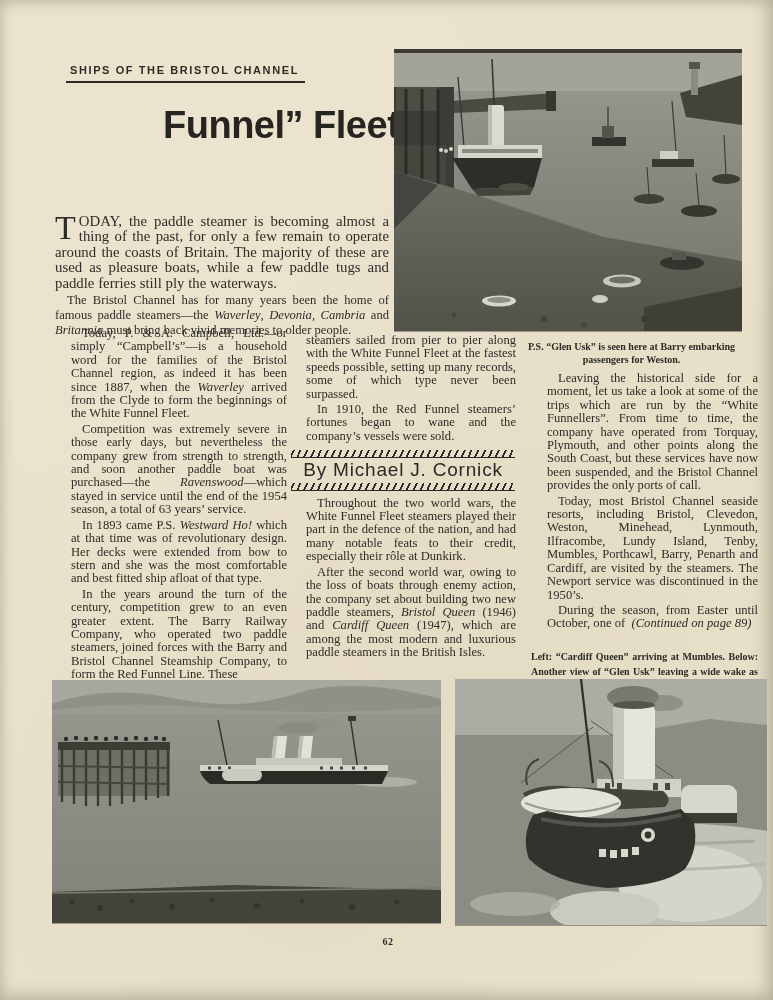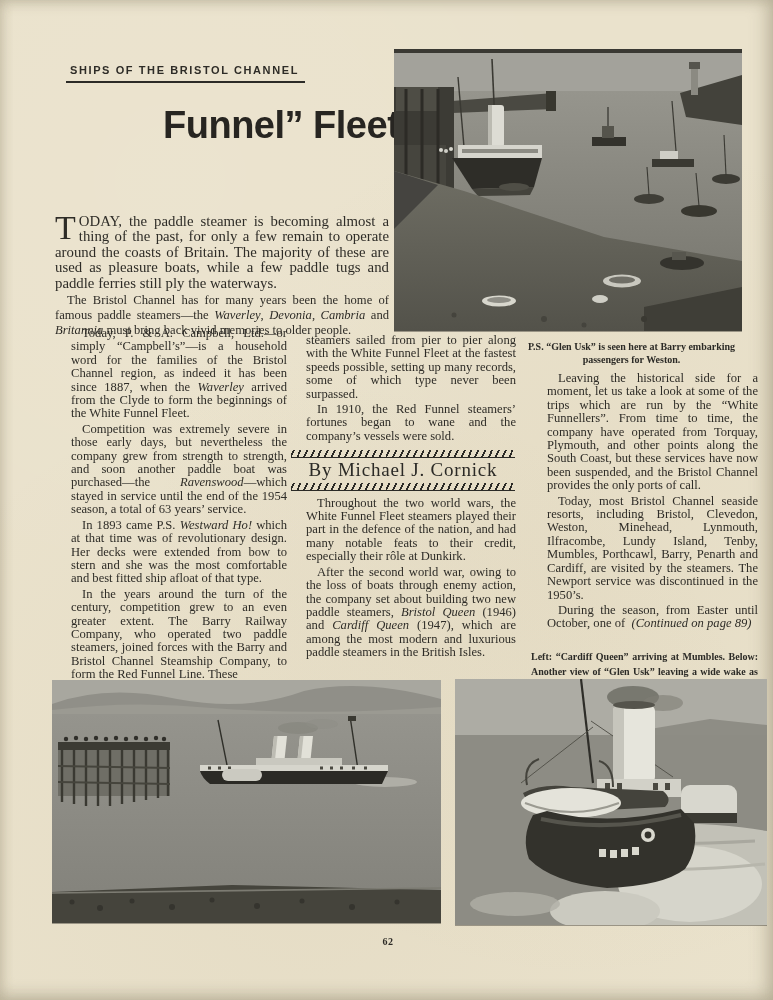--- a/index.html
+++ b/index.html
@@ -48,21 +48,21 @@
   .col-left{left:55px;top:327px;width:232px;}
   .col-mid{left:290px;top:334px;width:226px;}
   .col-right{left:531px;top:372px;width:227px;}
   .byline-box{margin:7px 0 6px 0;}
   .rope{
     height:7px;border-bottom:1.6px solid #2b2a26;margin:0 1px;
     background:repeating-linear-gradient(115deg,
       rgba(43,42,38,0) 0 1.6px, #2b2a26 1.6px 3.4px, rgba(43,42,38,0) 3.4px 6.2px);
   }
   .byline{
-    font-family:Liberation Serif, serif;
+    font-family:Liberation Sans, sans-serif;
     font-size:19px;letter-spacing:.8px;text-align:center;
     padding:5px 0 6px 0;color:#2b2a26;
   }
   .photo{position:absolute;overflow:hidden;background:#8d8c84;}
   .photo svg{display:block;width:100%;height:100%;}
   .photo-harbour{left:394px;top:49px;width:348px;height:282px;box-shadow:0 1px 0 rgba(60,58,50,.45);}
   .photo-mumbles{left:52px;top:680px;width:389px;height:243px;box-shadow:0 1px 0 rgba(60,58,50,.45);}
   .photo-wake{left:455px;top:679px;width:312px;height:246px;box-shadow:0 1px 0 rgba(60,58,50,.45);}
   .caption{
     font-weight:700;font-size:10px;line-height:12.6px;text-align:center;color:#2b2a26;

